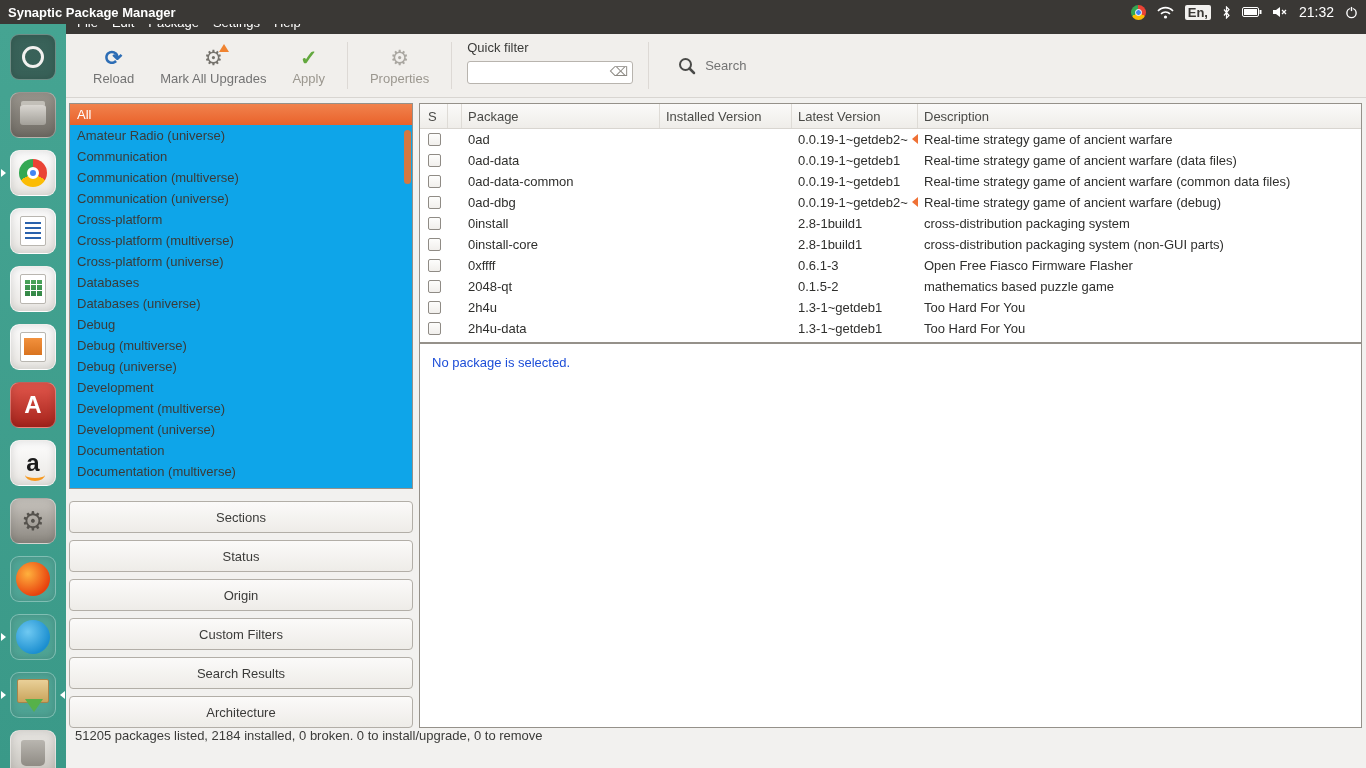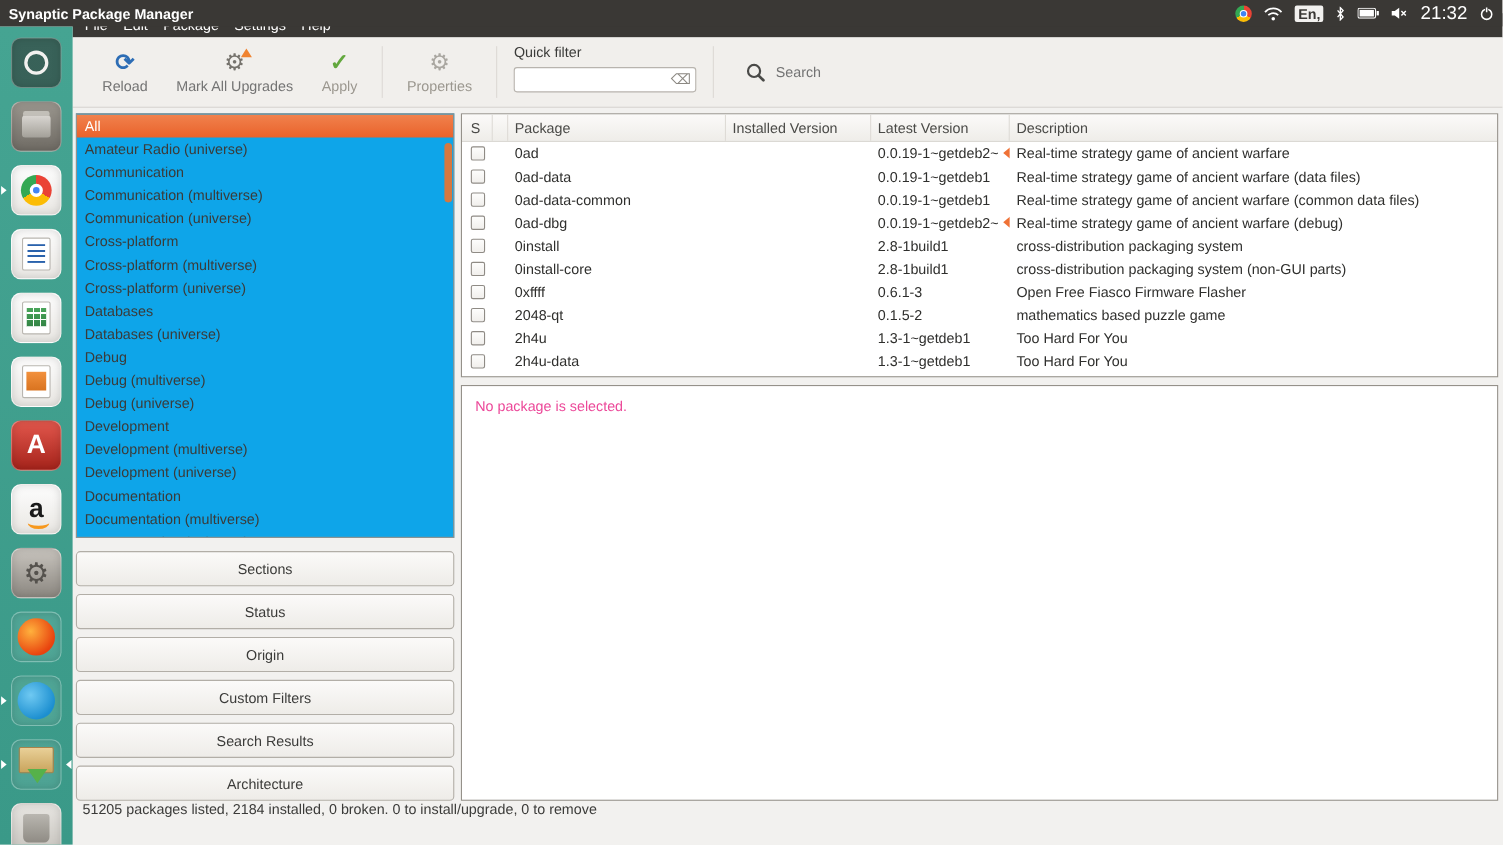--- a/index.html
+++ b/index.html
@@ -6,21 +6,21 @@
   body{width:1366px;height:768px;overflow:hidden;font-family:"Liberation Sans",sans-serif;font-size:13px;color:#3b3b39;background:#f2f1ef}
   .screen{position:relative;width:1366px;height:768px;overflow:hidden}
 
   
   .top-bar{position:absolute;top:0;left:0;width:100%;height:24px;background:#3a3835;color:#fff;display:flex;align-items:center;padding:0 8px;box-sizing:border-box;z-index:10}
   .top-title{font-weight:bold;font-size:13px}
   .top-right{margin-left:auto;display:flex;align-items:center;gap:11px}
   .chrome-dot{position:relative;width:15px;height:15px;border-radius:50%;background:conic-gradient(#ea4335 0 120deg,#fbbc05 0 240deg,#34a853 0 360deg)}
   .chrome-dot>span{position:absolute;left:4px;top:4px;width:7px;height:7px;border-radius:50%;background:#4285f4;border:1.5px solid #fff;box-sizing:border-box}
   .kbd-ind{background:#f2f1ef;color:#3a3835;border-radius:2px;padding:0 3px;font-size:13px;font-weight:bold;line-height:15px}
-  .clock{font-size:17px}
+  .clock{font-size:14px}
 
   
   .launcher{position:absolute;left:0;top:24px;width:66px;height:744px;background:linear-gradient(180deg,#45a492,#3a9988);overflow:hidden;z-index:5}
   .tile{position:relative;width:46px;height:46px;border-radius:9px;margin:0 0 12px 10px;border:1px solid rgba(255,255,255,.28);display:flex;align-items:center;justify-content:center;box-shadow:inset 0 0 8px rgba(0,0,0,.15);cursor:pointer;box-sizing:border-box}
   .tile:first-child{margin-top:10px}
   .tile-ubuntu-dash{background:rgba(48,44,41,.55)}
   .tile-file-manager{background:linear-gradient(#9b978f,#6f6b64)}
   .tile-google-chrome,.tile-amazon,.tile-libreoffice-writer,.tile-libreoffice-calc,.tile-libreoffice-impress{background:linear-gradient(#fdfdfd,#e9e7e3)}
   .tile-adobe-reader{background:linear-gradient(#e2574c,#a5231b)}
   .tile-system-settings{background:linear-gradient(#c8c4be,#8b8780)}
@@ -90,21 +90,21 @@
   .col-desc{flex:1;border-right:none}
   .t-body{flex:1;overflow:hidden}
   .t-row{display:flex;height:21px;cursor:default}
   .t-row.partial{height:5px;overflow:hidden}
   .td{font-size:13px;white-space:nowrap;overflow:hidden;box-sizing:border-box;padding:0 6px;height:21px;line-height:21px;color:#2f2f2d}
   .td.col-s{display:flex;align-items:center;padding-left:8px}
   .td.col-latest{position:relative}
   .cb{display:inline-block;width:13px;height:13px;border:1px solid #8f8b85;border-radius:2px;background:linear-gradient(#fdfdfc,#f1efec);box-sizing:border-box}
   .trunc{position:absolute;right:0;top:5px;width:0;height:0;border-top:5px solid transparent;border-bottom:5px solid transparent;border-right:6px solid #ef7135}
 
-  .details{flex:1;margin-top:7px;background:#fff;border:1px solid #95918a;padding:11px 12px;color:#ec4899;box-sizing:border-box}
+  .details{flex:1;background:#fff;border:1px solid #95918a;padding:11px 12px;color:#1d4ed8;box-sizing:border-box}
   .status-bar{flex:0 0 28px;display:flex;align-items:flex-start;padding-left:9px;color:#3b3b39}
 </style>
 </head>
 <body>
 
 <div class="screen">
 
   <div class="top-bar">
     <span class="top-title">Synaptic Package Manager</span>
     <div class="top-right">

